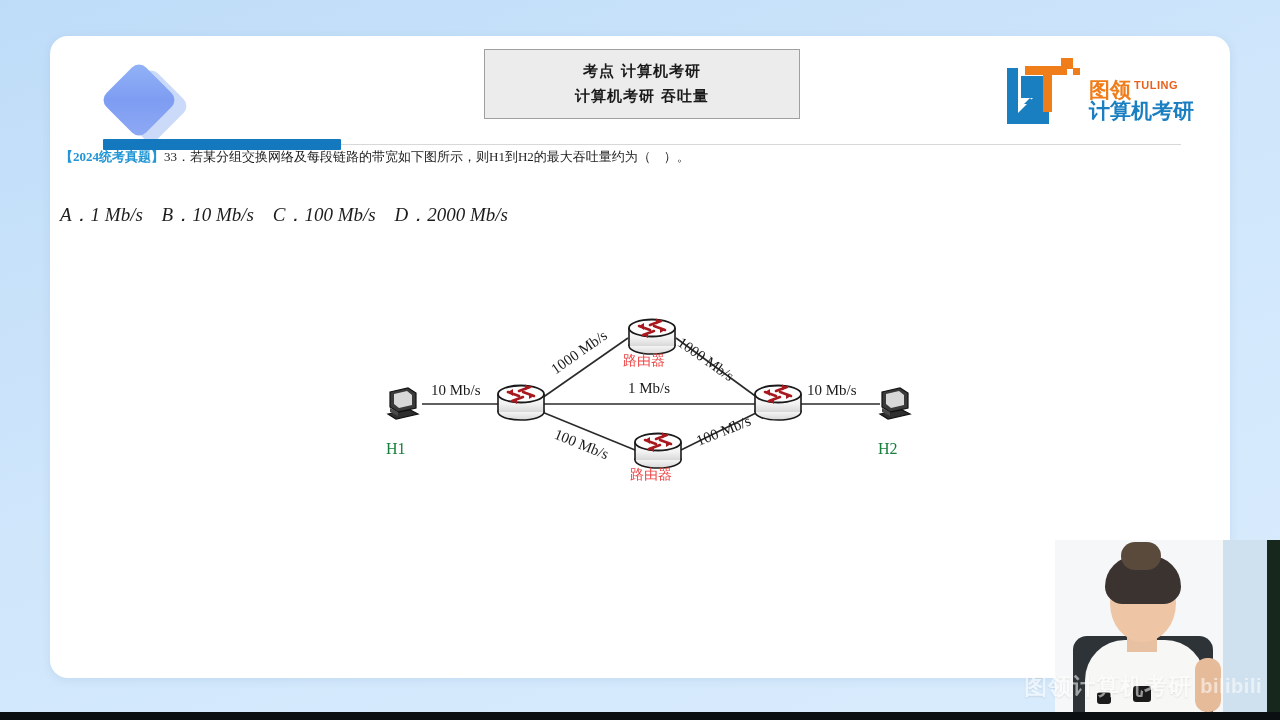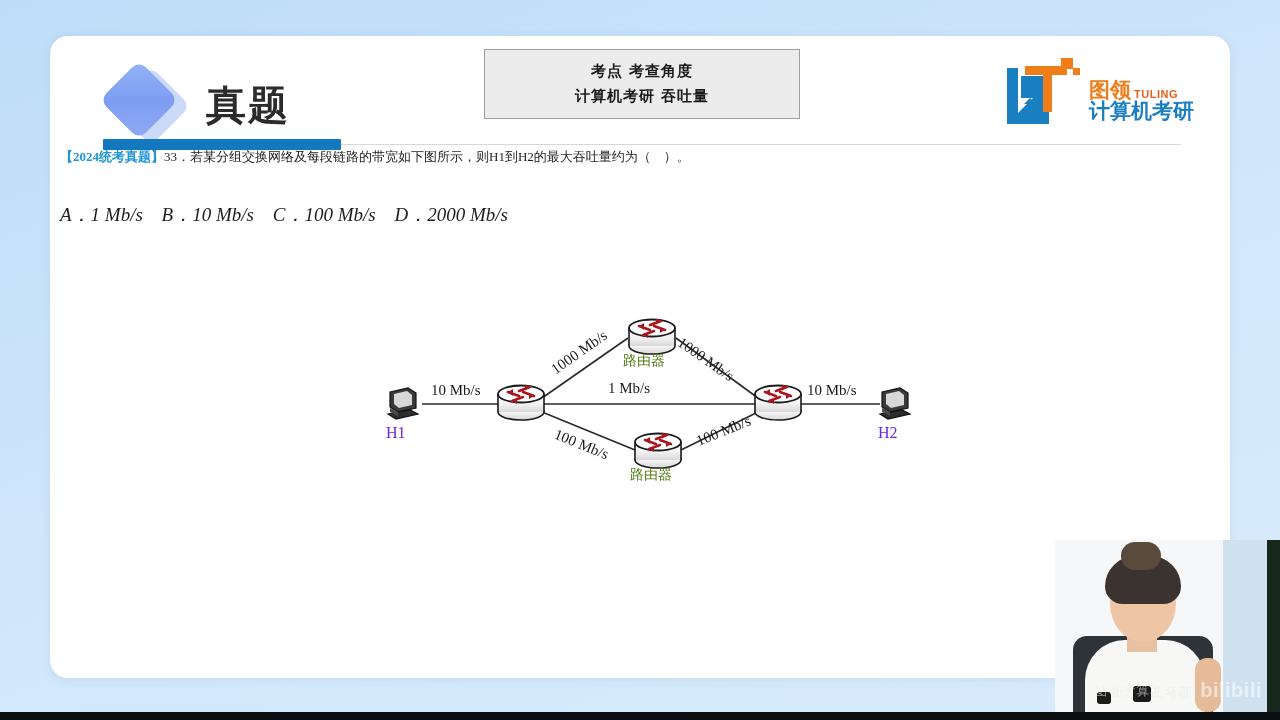--- a/index.html
+++ b/index.html
@@ -100,21 +100,21 @@
     letter-spacing: 1px;
   }
   
   .logo {
     position: absolute;
     left: 955px; top: 18px;
     width: 200px; height: 86px;
   }
   .logo-mark { position: absolute; left: 0; top: 4px; width: 78px; height: 76px; }
   .logo-text-zone { position: absolute; left: 84px; top: 26px; }
-  .logo-row1 { display: flex; align-items: flex-end; gap: 3px; }
+  .logo-row1 { display: flex; align-items: flex-start; gap: 3px; }
   .logo-cn1 {
     font-family: "DejaVu Sans", "Liberation Sans", sans-serif;
     font-size: 21px; font-weight: 800; color: #ef7d1a; letter-spacing: 0px;
     line-height: 1;
   }
   .logo-en {
     font-family: "Liberation Sans", sans-serif;
     font-size: 11px; font-weight: 700; color: #e8601c; letter-spacing: .5px;
     line-height: 1; padding-bottom: 1px;
   }
@@ -149,28 +149,29 @@
     position: absolute;
     font-family: "Liberation Serif", "DejaVu Serif", serif;
     font-size: 15px;
     color: #1a1a1a;
     white-space: nowrap;
   }
   .lbl-cn {
     position: absolute;
     font-family: "DejaVu Sans", "Liberation Sans", sans-serif;
     font-size: 14px;
-    color: #4d7c0f;
+    color: #ef4444;
     white-space: nowrap;
   }
   .host-label {
     position: absolute;
     font-family: "Liberation Serif", serif;
     font-size: 16px;
-    color: #6d28d9;
+    color: #15803d;
+    margin-top: 16px;
   }
   
   .webcam {
     position: absolute;
     right: 0; bottom: 8px;
     width: 225px; height: 172px;
     overflow: hidden;
     background: #eef2f6;
   }
   .wc-bg { position:absolute; inset:0; background: linear-gradient(105deg,#f2f4f6 0%, #e9eef4 55%, #cfdbe6 78%, #14301f 97%); }
@@ -188,47 +189,46 @@
   .wc-arm  { position:absolute; left:140px; top:118px; width:26px; height:54px; background:#e6bb9a; border-radius:12px; }
   .watermark {
     position: absolute;
     right: 18px; bottom: 18px;
     display: flex; align-items: center; gap: 8px;
     opacity: .55;
     pointer-events: none;
   }
   .wm-text {
     font-family: "DejaVu Sans", "Liberation Sans", sans-serif;
-    font-size: 13px; font-weight: 400; color: #ffffff;
+    font-size: 23px; font-weight: 700; color: #ffffff;
     text-shadow: 0 1px 2px rgba(0,0,0,.18);
     letter-spacing: 1px;
   }
   .wm-bili {
     font-family: "Liberation Sans", sans-serif;
     font-size: 20px; font-weight: 700; color: #ffffff;
     letter-spacing: .5px;
   }
 </style>
 </head>
 <body>
 
 <div class="bg-gradient"></div>
 
 <div class="slide">
 
   <div class="diamond-wrap">
     <div class="diamond back"></div>
     <div class="diamond front"></div>
   </div>
-  <div class="zhenti">真题</div>
   <div class="accent-bar"></div>
   <div class="accent-line"></div>
 
   <div class="kaodian-box">
-    <div class="kaodian-line">考点 考查角度</div>
+    <div class="kaodian-line">考点 计算机考研</div>
     <div class="kaodian-line">计算机考研 吞吐量</div>
   </div>
 
   <div class="logo">
     <svg class="logo-mark" viewBox="0 0 78 76">
       <rect x="2" y="10" width="11" height="56" fill="#1a7fc1"></rect>
       <rect x="2" y="55" width="42" height="11" fill="#1a7fc1"></rect>
       <polygon points="13,55 44,24 44,55" fill="#1a7fc1"></polygon>
       <rect x="16" y="18" width="26" height="22" fill="#1a7fc1"></rect>
       <rect x="20" y="8" width="42" height="9" fill="#ef7d1a"></rect>
@@ -306,21 +306,21 @@
       <use href="#routerIcon" x="0" y="0" transform="translate(608,200)"></use>
       <use href="#routerIcon" x="0" y="0" transform="translate(728,152)"></use>
       <use href="#pcIcon" transform="translate(338,142)"></use>
       <use href="#pcIcon" transform="translate(830,142)"></use>
     </svg>
 
     
     <div class="lbl" style="left:381px; top:136px;">10 Mb/s</div>
     <div class="lbl" style="left:498px; top:118px; transform: rotate(-35deg); transform-origin: left top;">1000 Mb/s</div>
     <div class="lbl" style="left:634px; top:88px; transform: rotate(35deg); transform-origin: left top;">1000 Mb/s</div>
-    <div class="lbl" style="left:558px; top:134px;">1 Mb/s</div>
+    <div class="lbl" style="left:578px; top:134px;">1 Mb/s</div>
     <div class="lbl" style="left:508px; top:180px; transform: rotate(22deg); transform-origin: left top;">100 Mb/s</div>
     <div class="lbl" style="left:644px; top:188px; transform: rotate(-22deg); transform-origin: left top;">100 Mb/s</div>
     <div class="lbl" style="left:757px; top:136px;">10 Mb/s</div>
 
     
     <div class="lbl-cn" style="left:573px; top:106px;">路由器</div>
     <div class="lbl-cn" style="left:580px; top:220px;">路由器</div>
 
     
     <div class="host-label" style="left:336px; top:178px;">H1</div>

